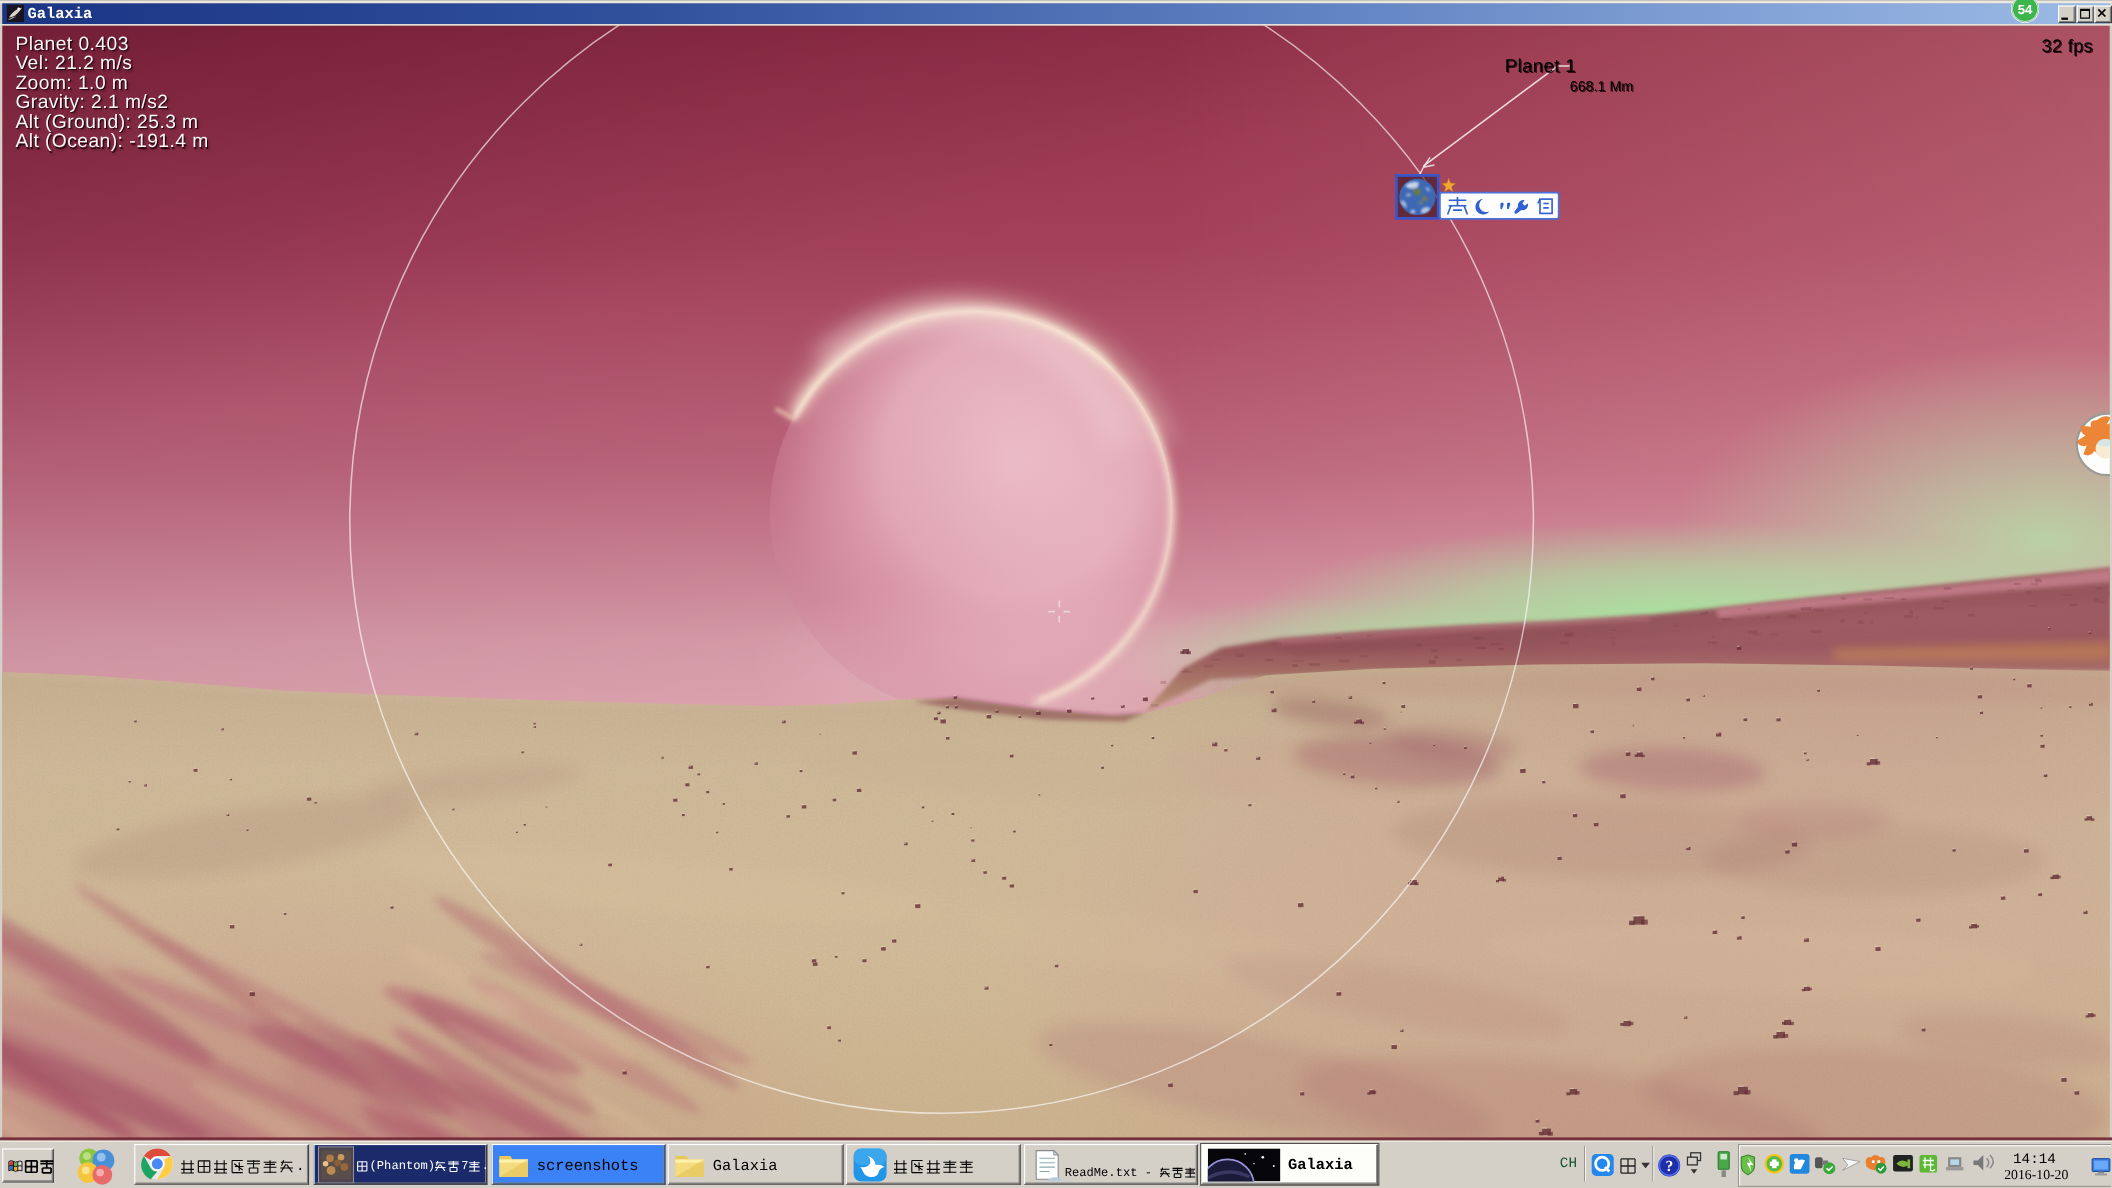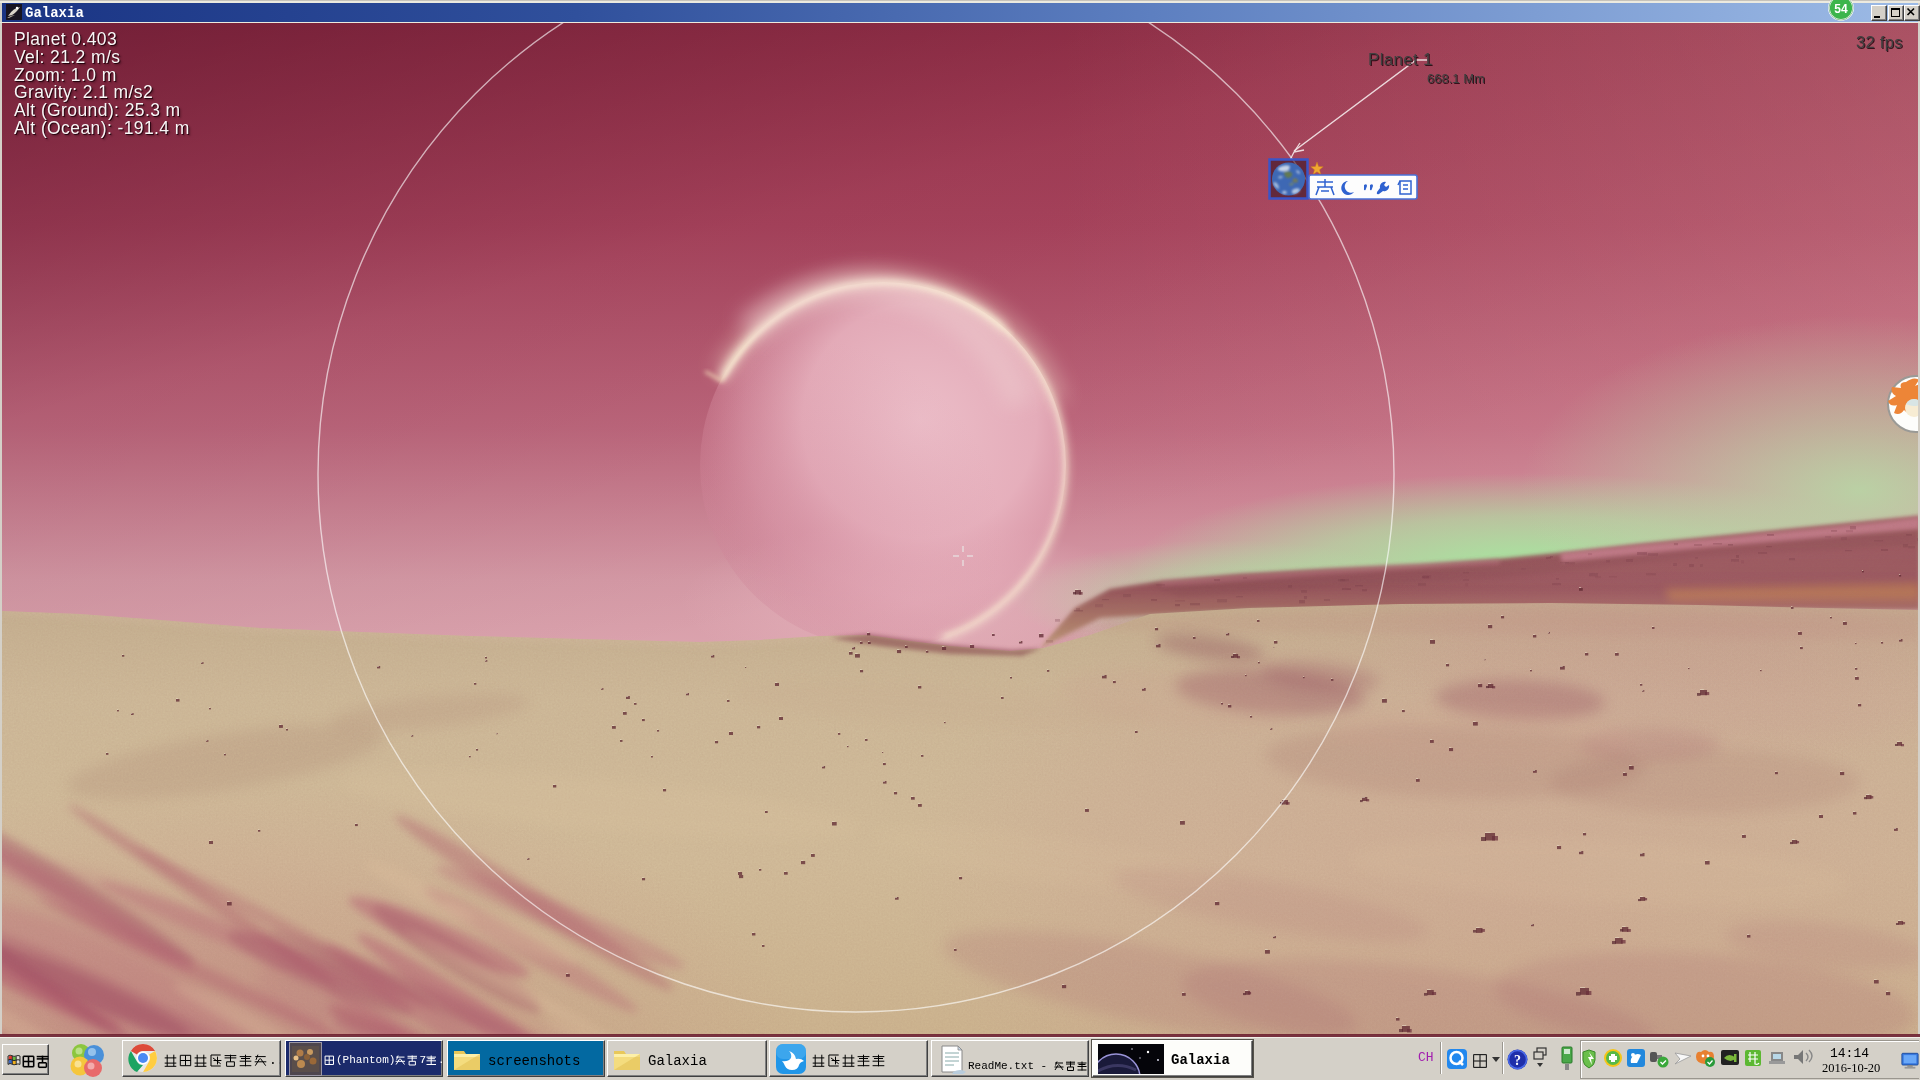--- a/index.html
+++ b/index.html
@@ -1,16 +1,16 @@
 <!DOCTYPE html>
 <html><head><meta charset="utf-8"><style>
 *{margin:0;padding:0}
 body{width:1920px;height:1080px;overflow:hidden;position:relative;font-family:"Liberation Sans",sans-serif;background:#d4d0c8}
 #hud{position:absolute;left:14px;top:31px;font-size:17.5px;line-height:17.8px;color:#f8f6f6;letter-spacing:0.4px;text-shadow:1px 1px 0 rgba(30,0,10,.85),2px 2px 2px rgba(30,0,10,.4)}
-.lbl{position:absolute;color:#404040;text-shadow:1px 1px 0 rgba(30,0,10,.8)}
+.lbl{position:absolute;color:#000000;text-shadow:1px 1px 0 rgba(30,0,10,.8)}
 </style></head><body>
 <div style="position:absolute;left:0;top:23px;width:2px;height:1012px;background:#d4d0c8"></div>
 <div style="position:absolute;left:1918px;top:23px;width:2px;height:1012px;background:#d4d0c8"></div>
 <svg width="1916" height="1012" viewBox="2 23 1916 1012" style="position:absolute;left:2px;top:23px">
 <defs>
 <linearGradient id="skyv" x1="0" y1="0" x2="0" y2="1">
 <stop offset="0" stop-color="#a03850"></stop>
         <stop offset="0.2" stop-color="#ad4760"></stop>
 <stop offset="0.4" stop-color="#c06a7f"></stop>
         <stop offset="0.55" stop-color="#d59aa6"></stop>
@@ -909,21 +909,21 @@
       </svg>7<svg width="12" height="12.5" style="vertical-align:middle" viewBox="0 -1 12 12.5">
         <g stroke="#fff" stroke-width="1.0" fill="none">
           <line x1="0.5" y1="2.1" x2="10.0" y2="2.1"></line>
           <line x1="0.5" y1="5.8" x2="10.0" y2="5.8"></line>
           <line x1="0.5" y1="9.5" x2="10.0" y2="9.5"></line>
           <line x1="5.2" y1="0.5" x2="5.2" y2="10.0"></line>
           <line x1="1.6" y1="3.7" x2="8.9" y2="3.7"></line>
         </g>
       </svg>...</span>
   </div>
-<div style="position:absolute;left:447px;top:1040px;width:158px;height:37px;background:#0369a1;border-top:1.5px solid #fff;border-left:1.5px solid #fff;border-right:1.5px solid #404040;border-bottom:1.5px solid #404040;box-shadow:inset -1px -1px 0 #808080;box-sizing:border-box;white-space:nowrap;overflow:hidden;">
+<div style="position:absolute;left:447px;top:1040px;width:158px;height:37px;background:#3b82f6;border-top:1.5px solid #fff;border-left:1.5px solid #fff;border-right:1.5px solid #404040;border-bottom:1.5px solid #404040;box-shadow:inset -1px -1px 0 #808080;box-sizing:border-box;white-space:nowrap;overflow:hidden;">
     <svg width="32" height="30" viewBox="0 0 32 30" style="position:absolute;left:4px;top:3px">
 <path d="M2,7 l10,0 2,3 14,0 0,16 -26,0 Z" fill="#e8c85a"></path>
 <path d="M2,10 l26,0 0,16 -26,0 Z" fill="#f4dc7e"></path>
 <path d="M2,10 l26,0 0,3 -26,0 Z" fill="#fdf0a8"></path>
 <path d="M28,10 l0,16 -26,0 Z" fill="#e0bc4e" opacity="0.5"></path>
 </svg>
     <span style="position:absolute;left:40px;top:12px;font-family:'Liberation Mono',monospace;font-size:14px;color:#000">screenshots</span>
   </div>
 <div style="position:absolute;left:607px;top:1040px;width:160px;height:37px;background:#d4d0c8;border-top:1.5px solid #fff;border-left:1.5px solid #fff;border-right:1.5px solid #404040;border-bottom:1.5px solid #404040;box-shadow:inset -1px -1px 0 #808080;box-sizing:border-box;white-space:nowrap;overflow:hidden;">
     <svg width="32" height="30" viewBox="0 0 32 30" style="position:absolute;left:4px;top:3px">
@@ -1011,21 +1011,21 @@
 <circle cx="18" cy="34" r="24" fill="#1a1a3a"></circle>
 <path d="M-6,34 a24,24 0 0 1 48,0 Z" fill="none" stroke="#9a94d8" stroke-width="1.5"></path>
 <path d="M-2,28 q20,-12 40,-2" stroke="#5a5488" stroke-width="3" fill="none" opacity="0.5"></path>
 <circle cx="50" cy="8" r="1.2" fill="#fff"></circle>
       <circle cx="34" cy="5" r="0.8" fill="#ccd"></circle>
       <circle cx="60" cy="16" r="0.9" fill="#eef"></circle>
       <circle cx="42" cy="14" r="0.7" fill="#dde"></circle>
 </svg>
     <span style="position:absolute;left:78px;top:11px;font-family:'Liberation Mono',monospace;font-weight:bold;font-size:14px;color:#000">Galaxia</span>
   </div>
-<div style="position:absolute;left:1418px;top:1050px;font-family:'Liberation Mono',monospace;font-size:13px;color:#a21caf">CH</div>
+<div style="position:absolute;left:1418px;top:1050px;font-family:'Liberation Mono',monospace;font-size:13px;color:#14532d">CH</div>
 <div style="position:absolute;left:1440px;top:1042px;width:1px;height:32px;background:#9a968e;border-right:1px solid #fff"></div>
 <svg width="22" height="22" viewBox="0 0 22 22" style="position:absolute;left:1446px;top:1048px">
     <rect x="1" y="1" width="20" height="20" rx="4" fill="#2288ee"></rect>
     <circle cx="10.5" cy="10" r="6" fill="none" stroke="#fff" stroke-width="2.5"></circle>
     <path d="M13,13 l4,4" stroke="#fff" stroke-width="2.5"></path>
   </svg>
 <span style="position:absolute;left:1472px;top:1051px"><svg width="18" height="18" style="vertical-align:middle" viewBox="0 -1 18 18">
       <g stroke="#222" stroke-width="1.15" fill="none">
         <line x1="1.6" y1="1.6" x2="14.4" y2="1.6"></line>
         <line x1="1.6" y1="1.6" x2="1.6" y2="14.4"></line>

